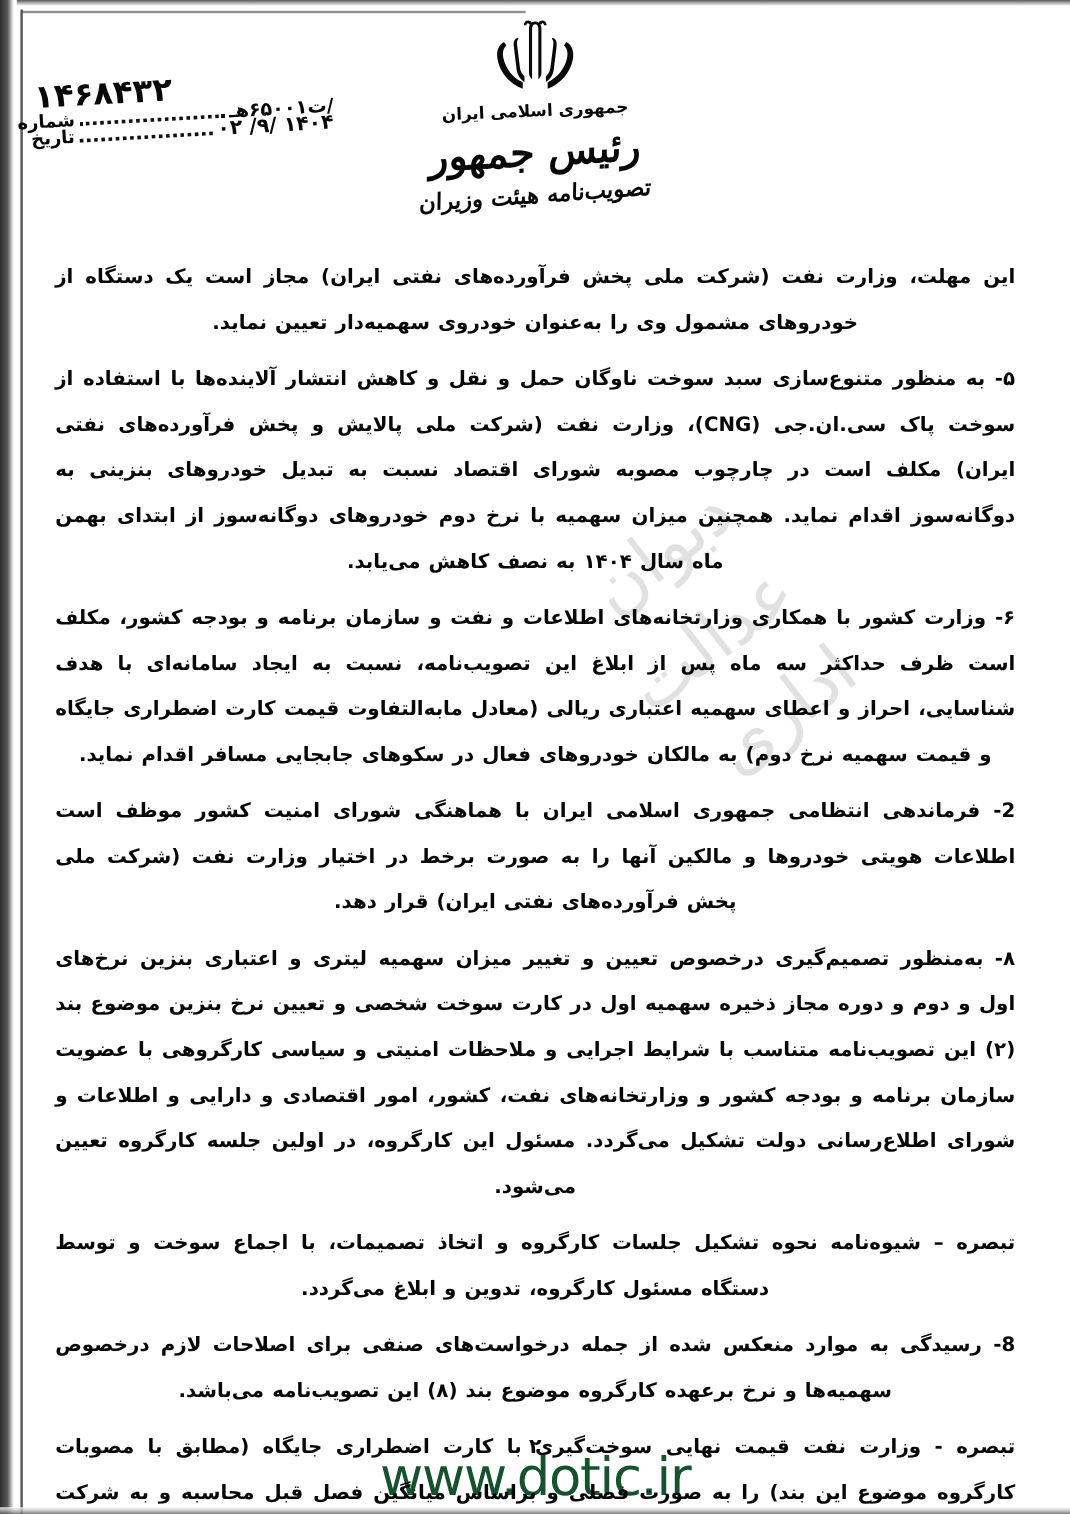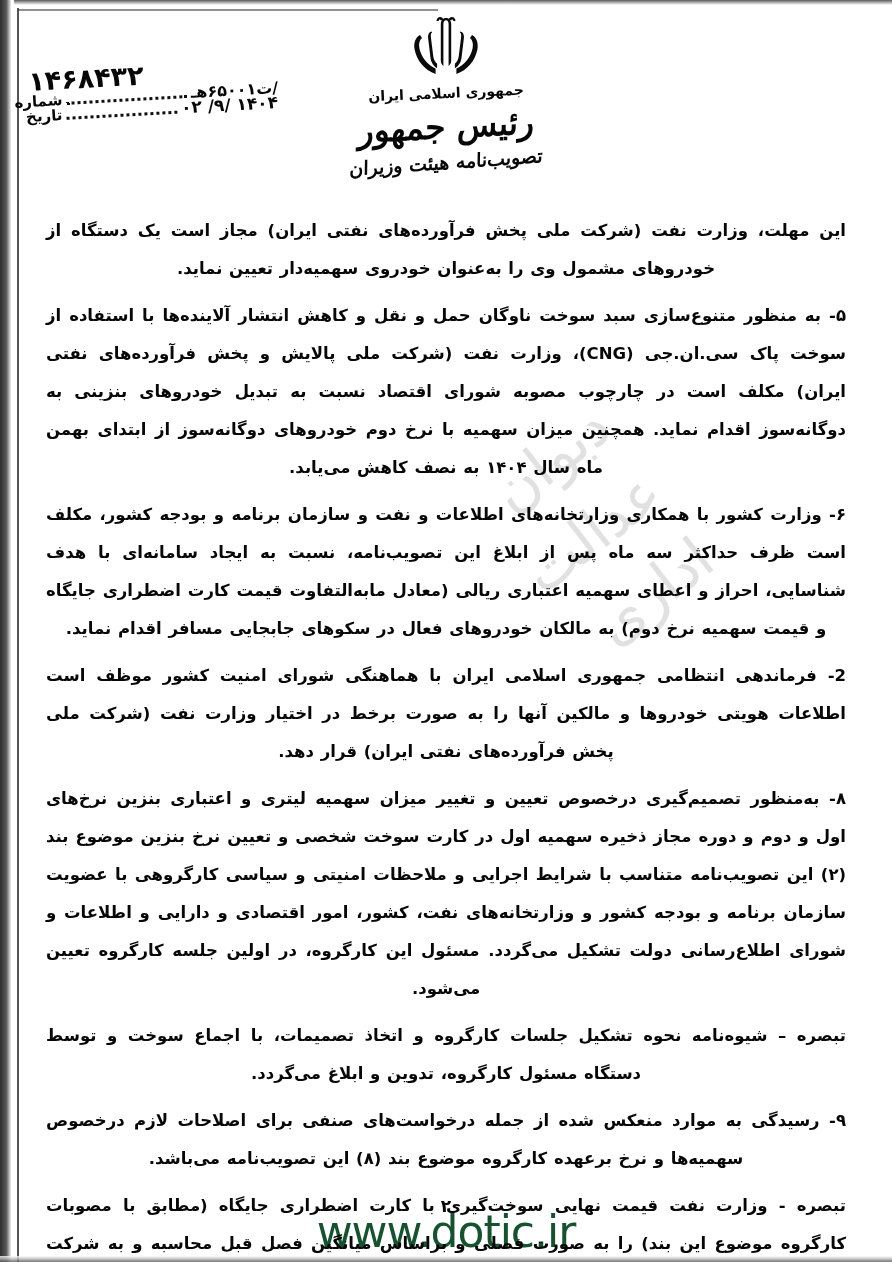--- a/index.html
+++ b/index.html
@@ -266,21 +266,21 @@
     <div class="doc-kind">تصویب‌نامه هیئت وزیران</div>
   </div>
 
   <div class="body-text">
     <p class="para">این مهلت، وزارت نفت (شرکت ملی پخش فرآورده‌های نفتی ایران) مجاز است یک دستگاه از خودروهای مشمول وی را به‌عنوان خودروی سهمیه‌دار تعیین نماید.</p>
     <p class="para">۵- به منظور متنوع‌سازی سبد سوخت ناوگان حمل و نقل و کاهش انتشار آلاینده‌ها با استفاده از سوخت پاک سی.ان.جی (CNG)، وزارت نفت (شرکت ملی پالایش و پخش فرآورده‌های نفتی ایران) مکلف است در چارچوب مصوبه شورای اقتصاد نسبت به تبدیل خودروهای بنزینی به دوگانه‌سوز اقدام نماید. همچنین میزان سهمیه با نرخ دوم خودروهای دوگانه‌سوز از ابتدای بهمن ماه سال ۱۴۰۴ به نصف کاهش می‌یابد.</p>
     <p class="para">۶- وزارت کشور با همکاری وزارتخانه‌های اطلاعات و نفت و سازمان برنامه و بودجه کشور، مکلف است ظرف حداکثر سه ماه پس از ابلاغ این تصویب‌نامه، نسبت به ایجاد سامانه‌ای با هدف شناسایی، احراز و اعطای سهمیه اعتباری ریالی (معادل مابه‌التفاوت قیمت کارت اضطراری جایگاه و قیمت سهمیه نرخ دوم) به مالکان خودروهای فعال در سکوهای جابجایی مسافر اقدام نماید.</p>
     <p class="para">2- فرماندهی انتظامی جمهوری اسلامی ایران با هماهنگی شورای امنیت کشور موظف است اطلاعات هویتی خودروها و مالکین آنها را به صورت برخط در اختیار وزارت نفت (شرکت ملی پخش فرآورده‌های نفتی ایران) قرار دهد.</p>
     <p class="para">۸- به‌منظور تصمیم‌گیری درخصوص تعیین و تغییر میزان سهمیه لیتری و اعتباری بنزین نرخ‌های اول و دوم و دوره مجاز ذخیره سهمیه اول در کارت سوخت شخصی و تعیین نرخ بنزین موضوع بند (۲) این تصویب‌نامه متناسب با شرایط اجرایی و ملاحظات امنیتی و سیاسی کارگروهی با عضویت سازمان برنامه و بودجه کشور و وزارتخانه‌های نفت، کشور، امور اقتصادی و دارایی و اطلاعات و شورای اطلاع‌رسانی دولت تشکیل می‌گردد. مسئول این کارگروه، در اولین جلسه کارگروه تعیین می‌شود.</p>
     <p class="para">تبصره – شیوه‌نامه نحوه تشکیل جلسات کارگروه و اتخاذ تصمیمات، با اجماع سوخت و توسط دستگاه مسئول کارگروه، تدوین و ابلاغ می‌گردد.</p>
-    <p class="para">۹- رسیدگی به موارد منعکس شده از جمله درخواست‌های صنفی برای اصلاحات لازم درخصوص سهمیه‌ها و نرخ برعهده کارگروه موضوع بند (۸) این تصویب‌نامه می‌باشد.</p>
+    <p class="para">8- رسیدگی به موارد منعکس شده از جمله درخواست‌های صنفی برای اصلاحات لازم درخصوص سهمیه‌ها و نرخ برعهده کارگروه موضوع بند (۸) این تصویب‌نامه می‌باشد.</p>
     <p class="para">تبصره - وزارت نفت قیمت نهایی سوخت‌گیری با کارت اضطراری جایگاه (مطابق با مصوبات کارگروه موضوع این بند) را به صورت فصلی و براساس میانگین فصل قبل محاسبه و به شرکت ملی پخش اسلامی‌های نفتی ایران ابلاغ می‌نماید.</p>
   </div>
 
   <div class="footer">
     <div class="page-number">۲</div>
     <div class="site-watermark" style="color: #14532d;">www.dotic.ir</div>
   </div>
 
 </div>
 

